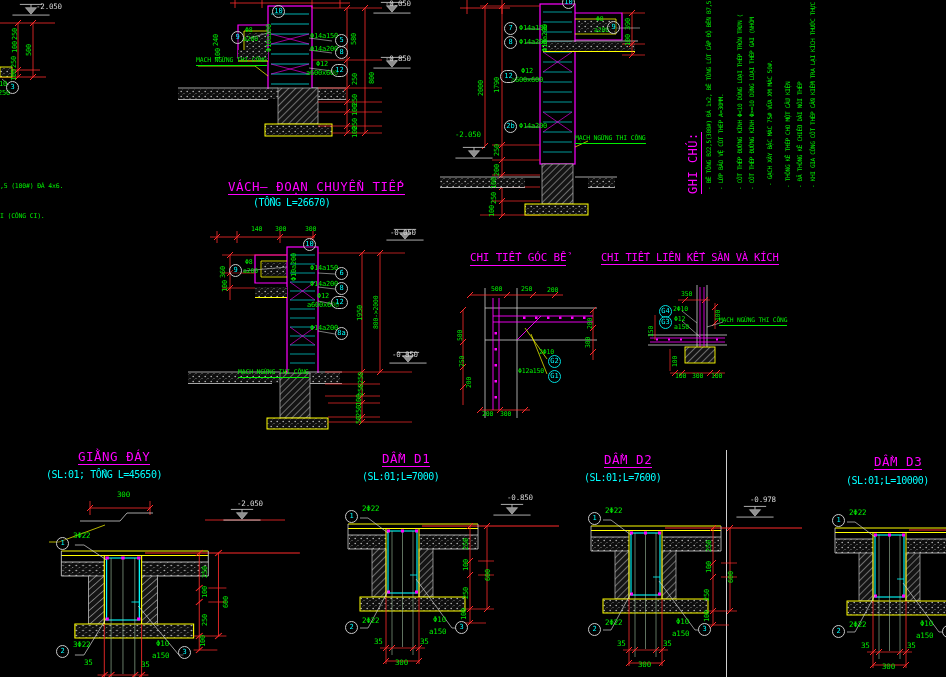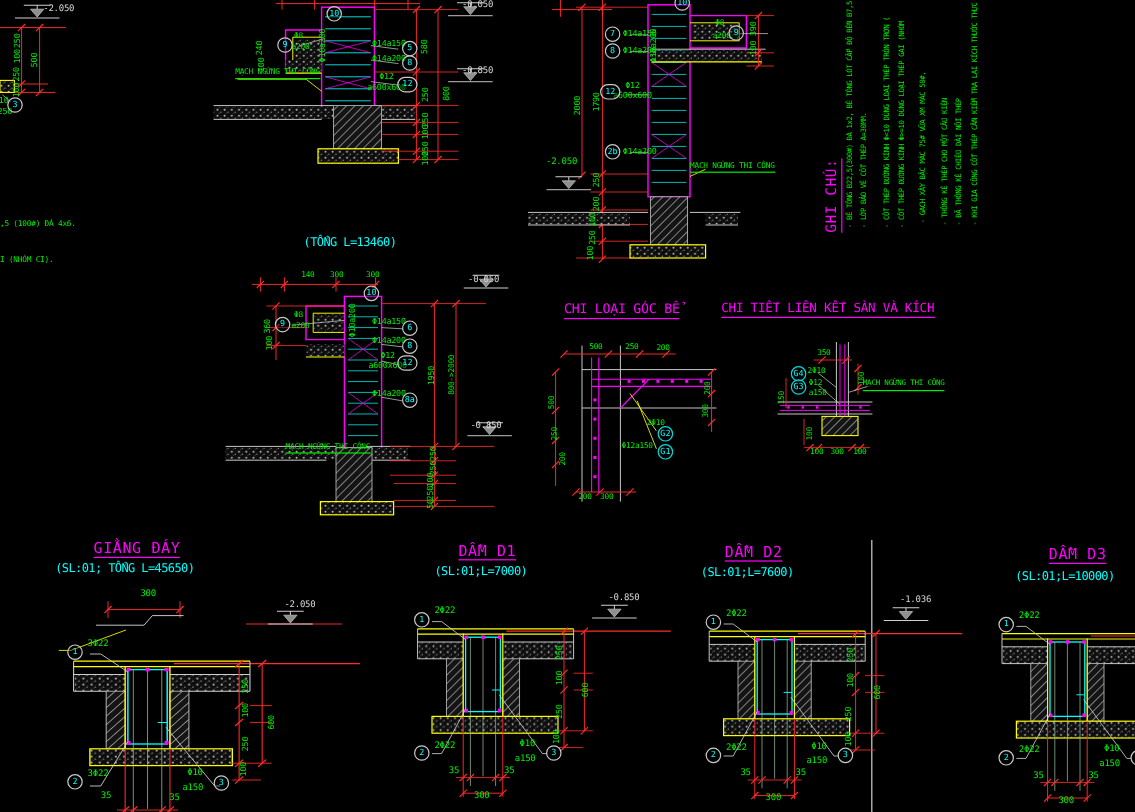--- a/index.html
+++ b/index.html
@@ -90,21 +90,21 @@
 <span class="t wht f75" style="left:36px;top:3px">-2.050</span>
 <span class="t grn v" style="left:12px;top:40px">250</span>
 <span class="t grn v" style="left:12px;top:53px">100</span>
 <span class="t grn v" style="left:11px;top:68px">250</span>
 <span class="t grn v" style="left:11px;top:81px">100</span>
 <span class="t grn v" style="left:26px;top:56px">500</span>
 <span class="co" style="left:6px;top:81px">3</span>
 <span class="t grn" style="left:-5px;top:81px">Φ10</span>
 <span class="t grn" style="left:-6px;top:90px">a250</span>
 <span class="t grn f65" style="left:0;top:183px">,5 (100#) ĐÁ 4x6.</span>
-<span class="t grn f65" style="left:0;top:213px">I (NHÓM CI).</span>
+<span class="t grn f65" style="left:0;top:213px">I (CÔNG CI).</span>
 
 <svg style="left:150px;top:0" width="300" height="150">
   <path d="M80 3 H200" stroke="#ff2b2b" stroke-width="0.8"></path>
   <path d="M85 0 V8 M112 0 V8 M162 0 V8 M190 0 V8" stroke="#ff2b2b" stroke-width="0.8"></path>
   <path d="M118 25 H88 V58 H118" stroke="#ff00ff" stroke-width="1.2" fill="none"></path>
   <path d="M118 31 H94 V52 H118" stroke="#ffff00" stroke-width="0.8" fill="none"></path>
   <rect x="95" y="33" width="22" height="17" fill="url(#sp)"></rect>
   <rect x="118" y="6" width="44" height="92" stroke="#ff00ff" stroke-width="1.2" fill="none"></rect>
   <path d="M121 14 H159 M121 24 H159 M121 34 H159 M121 44 H159 M121 54 H159 M121 64 H159 M121 74 H159 M121 84 H159" stroke="#00ffff" stroke-width="0.7"></path>
   <path d="M121 34 L159 44 M159 34 L121 44 M121 64 L159 74 M159 64 L121 74" stroke="#ff00ff" stroke-width="0.6"></path>
@@ -144,21 +144,22 @@
 <span class="t grn v" style="left:351px;top:45px">580</span>
 <span class="t grn v" style="left:352px;top:85px">250</span>
 <span class="t grn v" style="left:352px;top:106px">250</span>
 <span class="t grn v" style="left:352px;top:116px">100</span>
 <span class="t grn v" style="left:352px;top:130px">250</span>
 <span class="t grn v" style="left:352px;top:138px">100</span>
 <span class="t grn v" style="left:369px;top:84px">800</span>
 <span class="t wht f75" style="left:385px;top:0">-0.050</span>
 <span class="t wht f75" style="left:385px;top:55px">-0.850</span>
 
-<span class="t cyn sub" style="left:253px;top:198px">(TỔNG L=13460)</span>
+<span class="t mag ttl ul" style="left:228px;top:180px">VÁCH– ĐOẠN CHUYỂN TIẾP</span>
+<span class="t cyn sub" style="left:253px;top:198px">(TỔNG L=26670)</span>
 
 <svg style="left:180px;top:225px" width="270" height="215">
   <path d="M30 12 H135" stroke="#ff2b2b" stroke-width="0.8"></path>
   <path d="M37 6 V18 M57 6 V18 M100 6 V18 M133 6 V18" stroke="#ff2b2b" stroke-width="0.8"></path>
   <path d="M34 15 l6 -6 M54 15 l6 -6 M97 15 l6 -6 M130 15 l6 -6" stroke="#ff2b2b" stroke-width="1" fill="none"></path>
   <rect x="107" y="22" width="31" height="128" stroke="#ff00ff" stroke-width="1.2" fill="none"></rect>
   <path d="M110 30 H135 M110 39 H135 M110 48 H135 M110 57 H135 M110 66 H135 M110 75 H135 M110 84 H135 M110 93 H135 M110 102 H135 M110 111 H135 M110 120 H135 M110 129 H135 M110 138 H135" stroke="#00ffff" stroke-width="0.6"></path>
   <path d="M110 57 L135 75 M135 57 L110 75 M110 102 L135 120 M135 102 L110 120" stroke="#ff00ff" stroke-width="0.6"></path>
   <path d="M107 30 H75 V58 H107" stroke="#ff00ff" stroke-width="1.2" fill="none"></path>
   <path d="M107 36 H81 V52 H107" stroke="#ffff00" stroke-width="0.8" fill="none"></path>
@@ -273,21 +274,21 @@
 <span class="t mag v ghititle ul" style="left:687px;top:194px">GHI CHÚ:</span>
 <span class="t grn v note" style="left:706px;top:190px">- BÊ TÔNG B22,5(300#) ĐÁ 1x2, BÊ TÔNG LÓT CẤP ĐỘ BỀN B7,5</span>
 <span class="t grn v note" style="left:718px;top:190px">- LỚP BẢO VỆ CỐT THÉP A=30MM.</span>
 <span class="t grn v note" style="left:737px;top:190px">- CỐT THÉP ĐƯỜNG KÍNH Φ&lt;10 DÙNG LOẠI THÉP TRÒN TRƠN (</span>
 <span class="t grn v note" style="left:749px;top:190px">- CỐT THÉP ĐƯỜNG KÍNH Φ&gt;=10 DÙNG LOẠI THÉP GAI (NHÓM </span>
 <span class="t grn v note" style="left:767px;top:186px">- GẠCH XÂY BẬC MÁC 75# VỮA XM MÁC 50#.</span>
 <span class="t grn v note" style="left:785px;top:188px">- THỐNG KÊ THÉP CHO MỘT CẤU KIỆN</span>
 <span class="t grn v note" style="left:797px;top:188px">- ĐÃ THỐNG KÊ CHIỀU DÀI NỐI THÉP</span>
 <span class="t grn v note" style="left:810px;top:188px">- KHI GIA CÔNG CỐT THÉP CẦN KIỂM TRA LẠI KÍCH THƯỚC THỰC TẾ</span>
 
-<span class="t mag ul" style="left:470px;top:252px;font-size:11px">CHI LOẠI GÓC BỂ</span>
+<span class="t mag ul" style="left:470px;top:252px;font-size:11px">CHI TIẾT GÓC BỂ</span>
 <svg style="left:455px;top:270px" width="150" height="155">
   <path d="M30 18 V148 M62 18 V148 M30 38 H142 M30 70 H142" stroke="#cfcfcf" stroke-width="0.8"></path>
   <path d="M38 28 V140 M44 28 V140 M38 46 H138 M38 52 H138 M62 70 L86 46" stroke="#ff00ff" stroke-width="0.9"></path>
   <g fill="#ff00ff">
         <rect x="68" y="46.5" width="2.5" height="2.5"></rect>
         <rect x="80" y="46.5" width="2.5" height="2.5"></rect>
         <rect x="92" y="46.5" width="2.5" height="2.5"></rect>
         <rect x="104" y="46.5" width="2.5" height="2.5"></rect>
         <rect x="116" y="46.5" width="2.5" height="2.5"></rect>
         <rect x="128" y="46.5" width="2.5" height="2.5"></rect>
@@ -409,21 +410,21 @@
 <span class="t grn f75" style="left:395px;top:659px">300</span>
 
 <span class="t mag ttl ul" style="left:604px;top:453px">DẦM D2</span>
 <span class="t cyn sub" style="left:584px;top:473px">(SL:01;L=7600)</span>
 <svg style="left:573px;top:479px" width="230" height="190">
       <use href="#beam"></use>
     </svg>
 <svg style="left:735px;top:505px" width="40" height="13">
       <use href="#elev" width="40" height="13"></use>
     </svg>
-<span class="t wht f75" style="left:750px;top:496px">-1.036</span>
+<span class="t wht f75" style="left:750px;top:496px">-0.978</span>
 <span class="co" style="left:588px;top:512px">1</span>
 <span class="t grn f75" style="left:605px;top:507px">2Φ22</span>
 <span class="co" style="left:588px;top:623px">2</span>
 <span class="t grn f75" style="left:605px;top:619px">2Φ22</span>
 <span class="co" style="left:698px;top:623px">3</span>
 <span class="t grn f75" style="left:676px;top:618px">Φ10</span>
 <span class="t grn f75" style="left:672px;top:630px">a150</span>
 <span class="t grn v" style="left:706px;top:552px">250</span>
 <span class="t grn v" style="left:706px;top:573px">100</span>
 <span class="t grn v" style="left:704px;top:601px">250</span>

